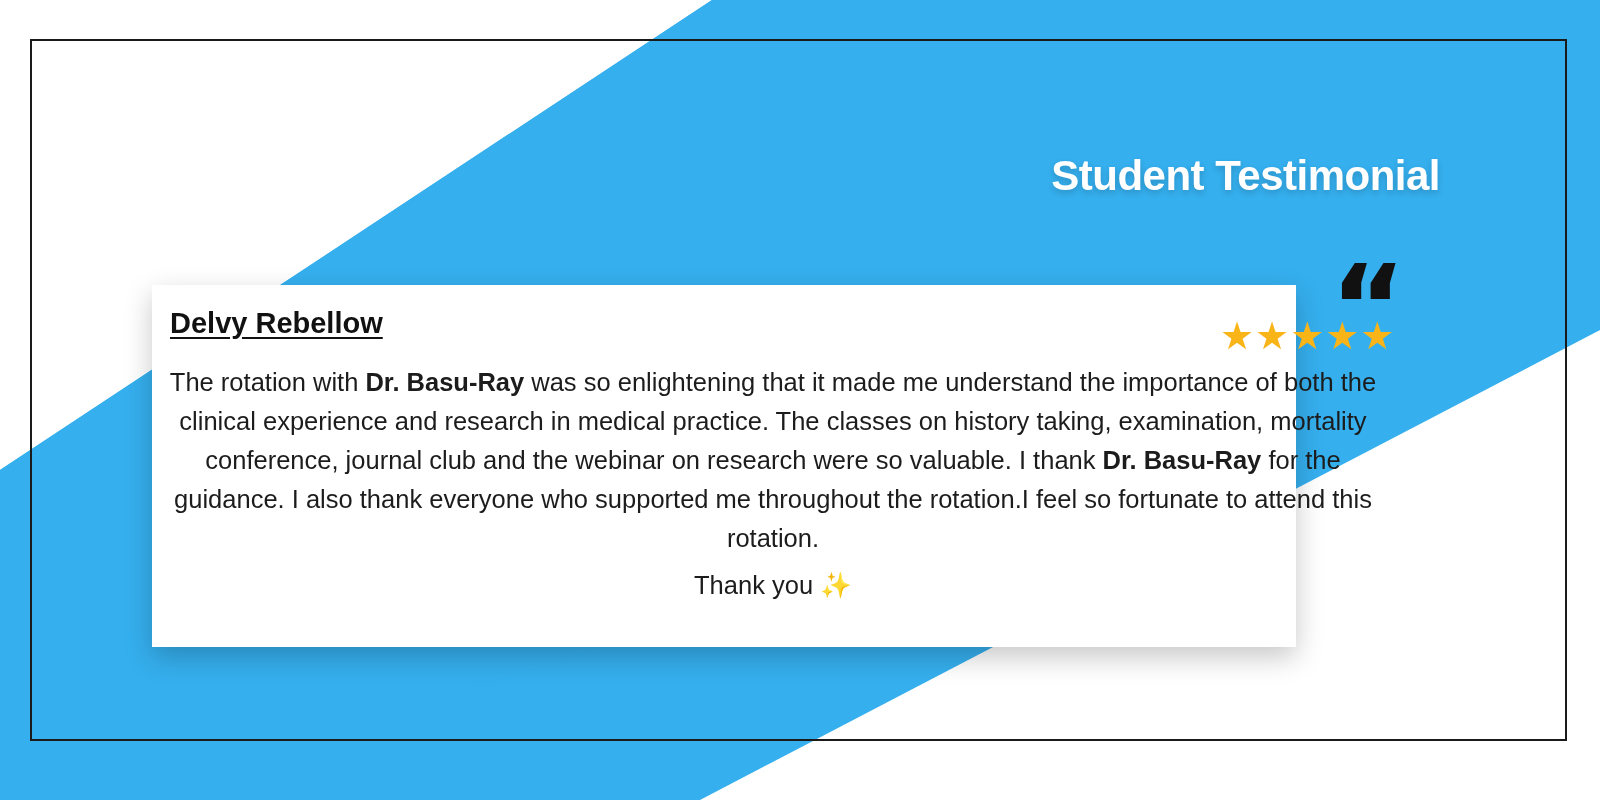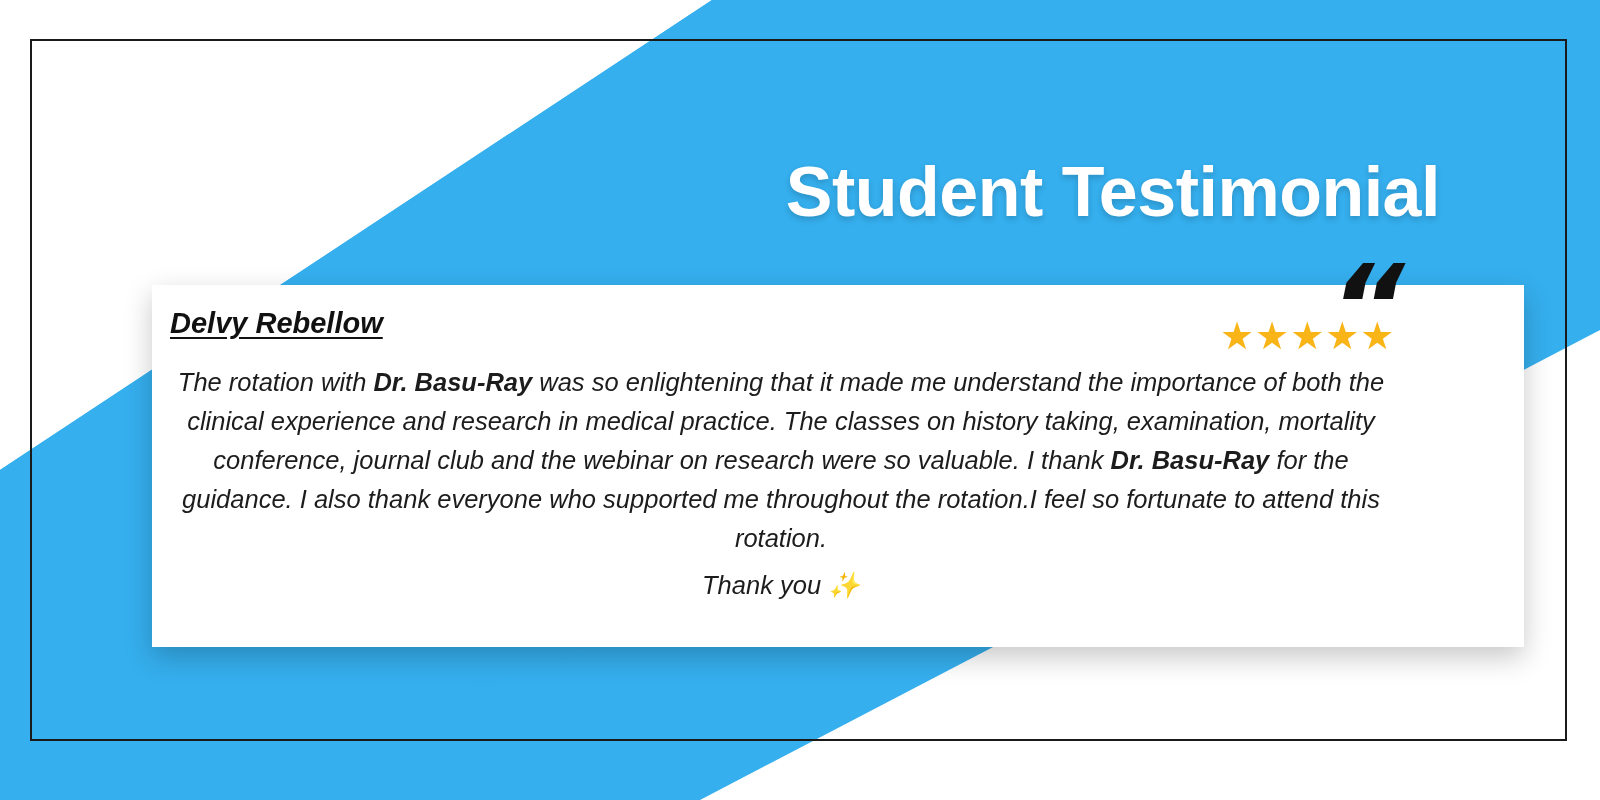--- a/index.html
+++ b/index.html
@@ -40,38 +40,37 @@
     border: 2px solid #1a1a1a;
     box-sizing: border-box;
     pointer-events: none;
   }
 
   
   .title {
     position: absolute;
     right: 160px;
     top: 152px;
-    font-size: 70px;
+    font-size: 42px;
     font-weight: bold;
     color: #ffffff;
     letter-spacing: -0.5px;
     white-space: nowrap;
     text-shadow: 0 3px 6px rgba(0,0,0,0.18);
   }
 
   
   .card {
     position: absolute;
     left: 152px;
     top: 285px;
-    width: 1372px;
+    width: 1144px;
     height: 362px;
     background: #ffffff;
     box-shadow: 0 10px 26px rgba(0,0,0,0.22);
-    font-style: italic;
   }
 
   .student-name {
     position: absolute;
     left: 18px;
     top: 22px;
     font-size: 29px;
     font-weight: bold;
     color: #111111;
     text-decoration: underline;
@@ -99,21 +98,21 @@
     font-size: 38px;
     letter-spacing: 1px;
     color: #F9B418;
     font-family: "DejaVu Sans", sans-serif;
     line-height: 1;
   }
 
   
   .body-text {
     position: absolute;
-    left: 18px;
+    left: 10px;
     top: 78px;
     width: 1222px;
     text-align: center;
     font-size: 25.5px;
     line-height: 39px;
     color: #1c1c1c;
     font-family: "Liberation Sans", sans-serif;
   }
   .body-text b { font-weight: bold; }
   .thanks {

